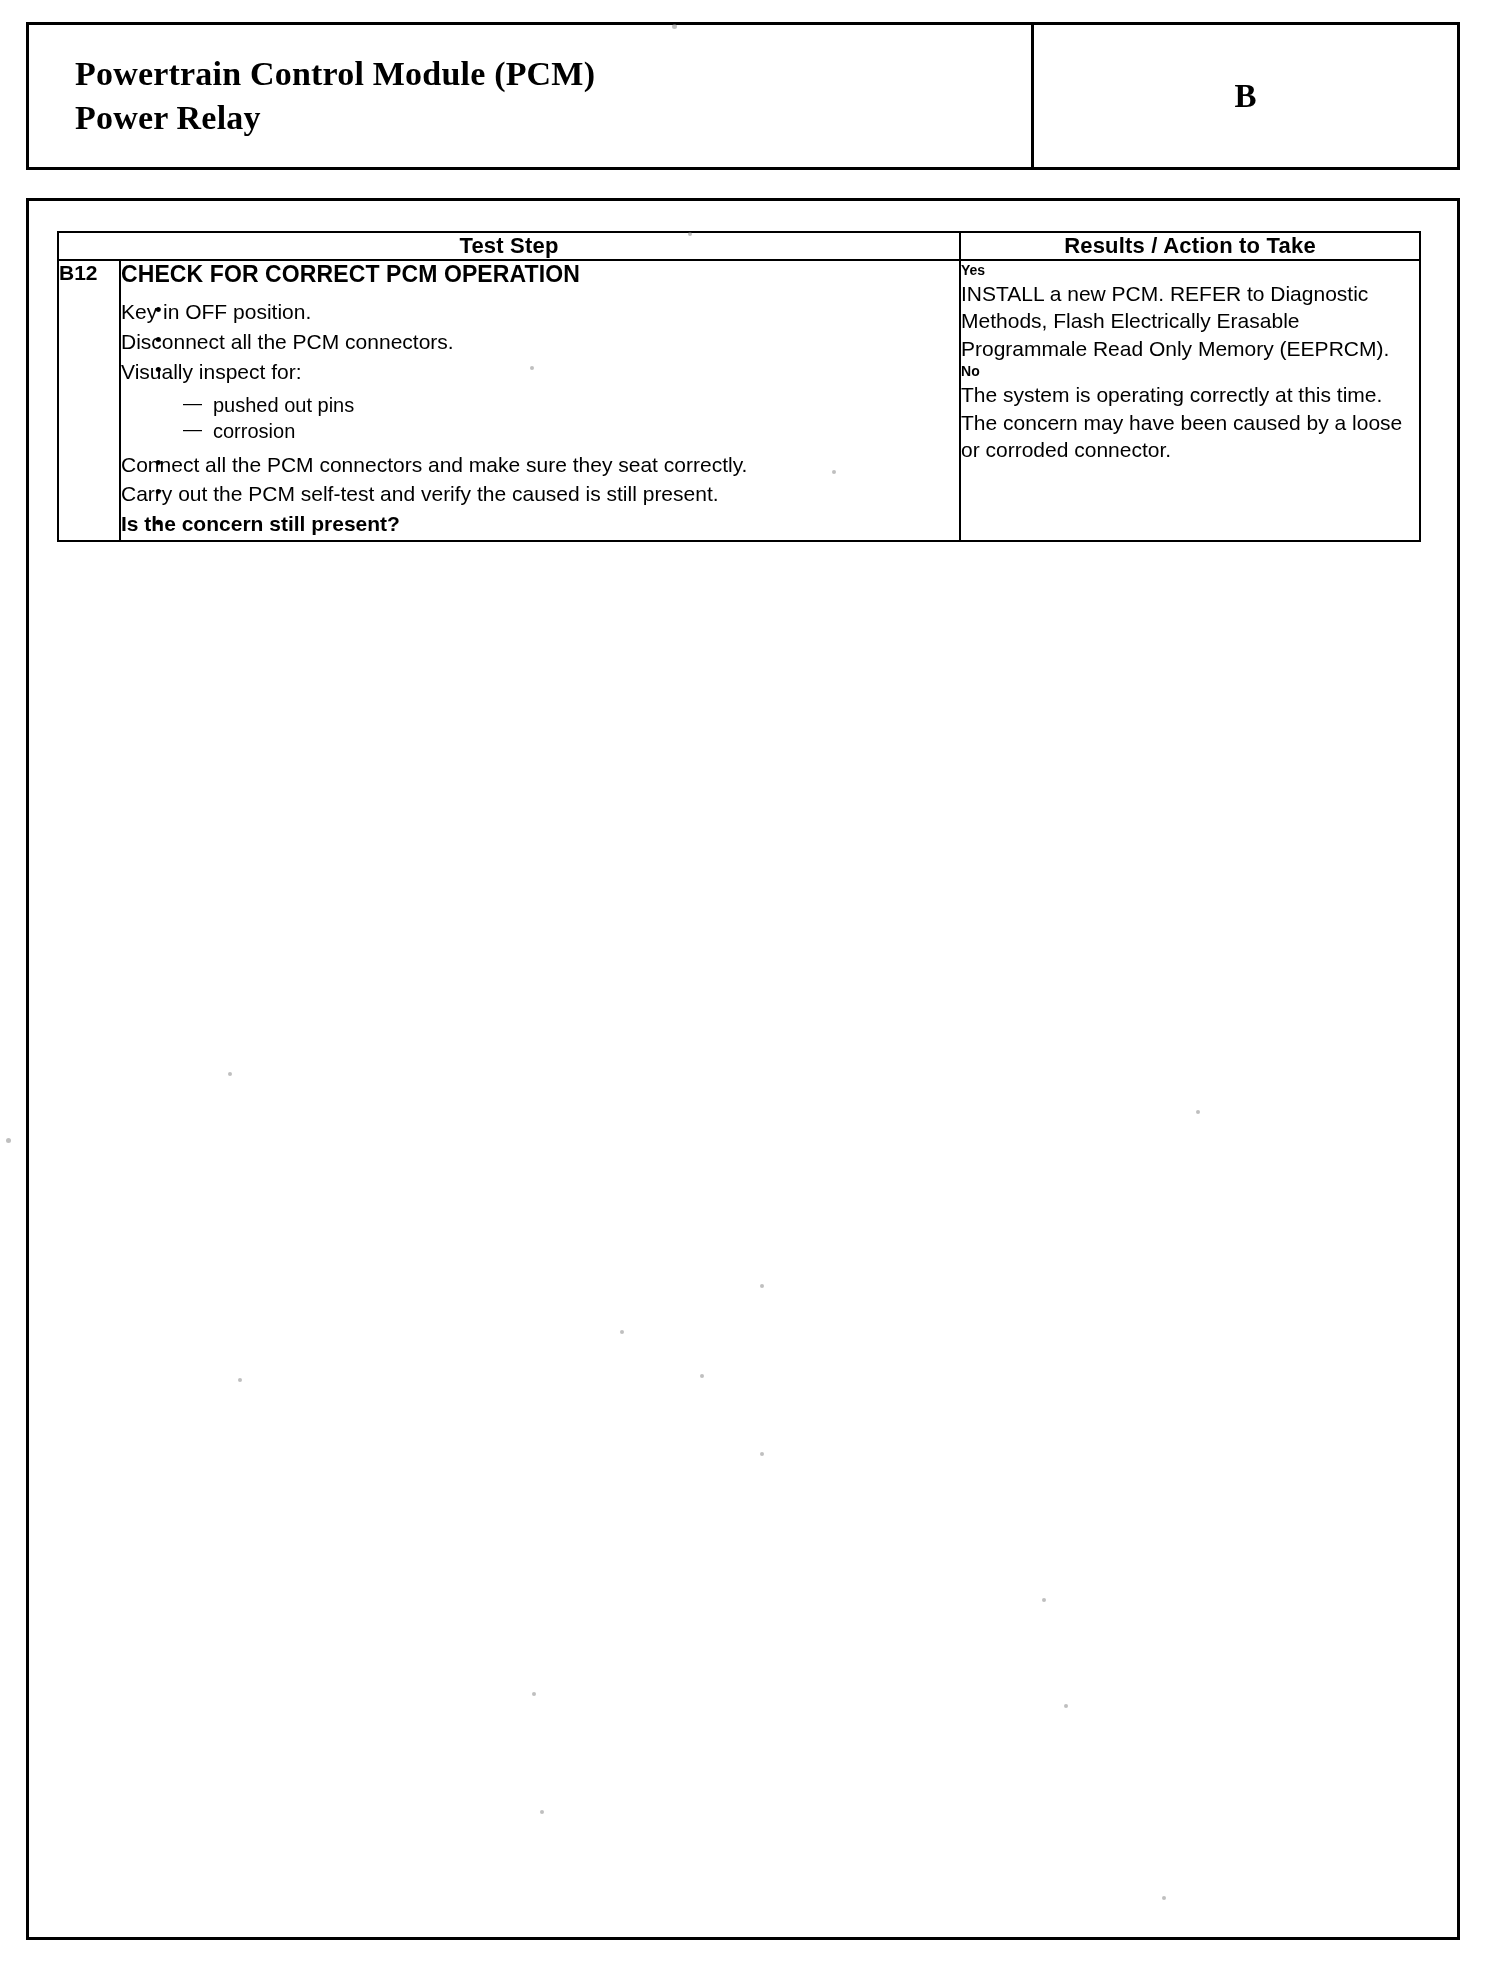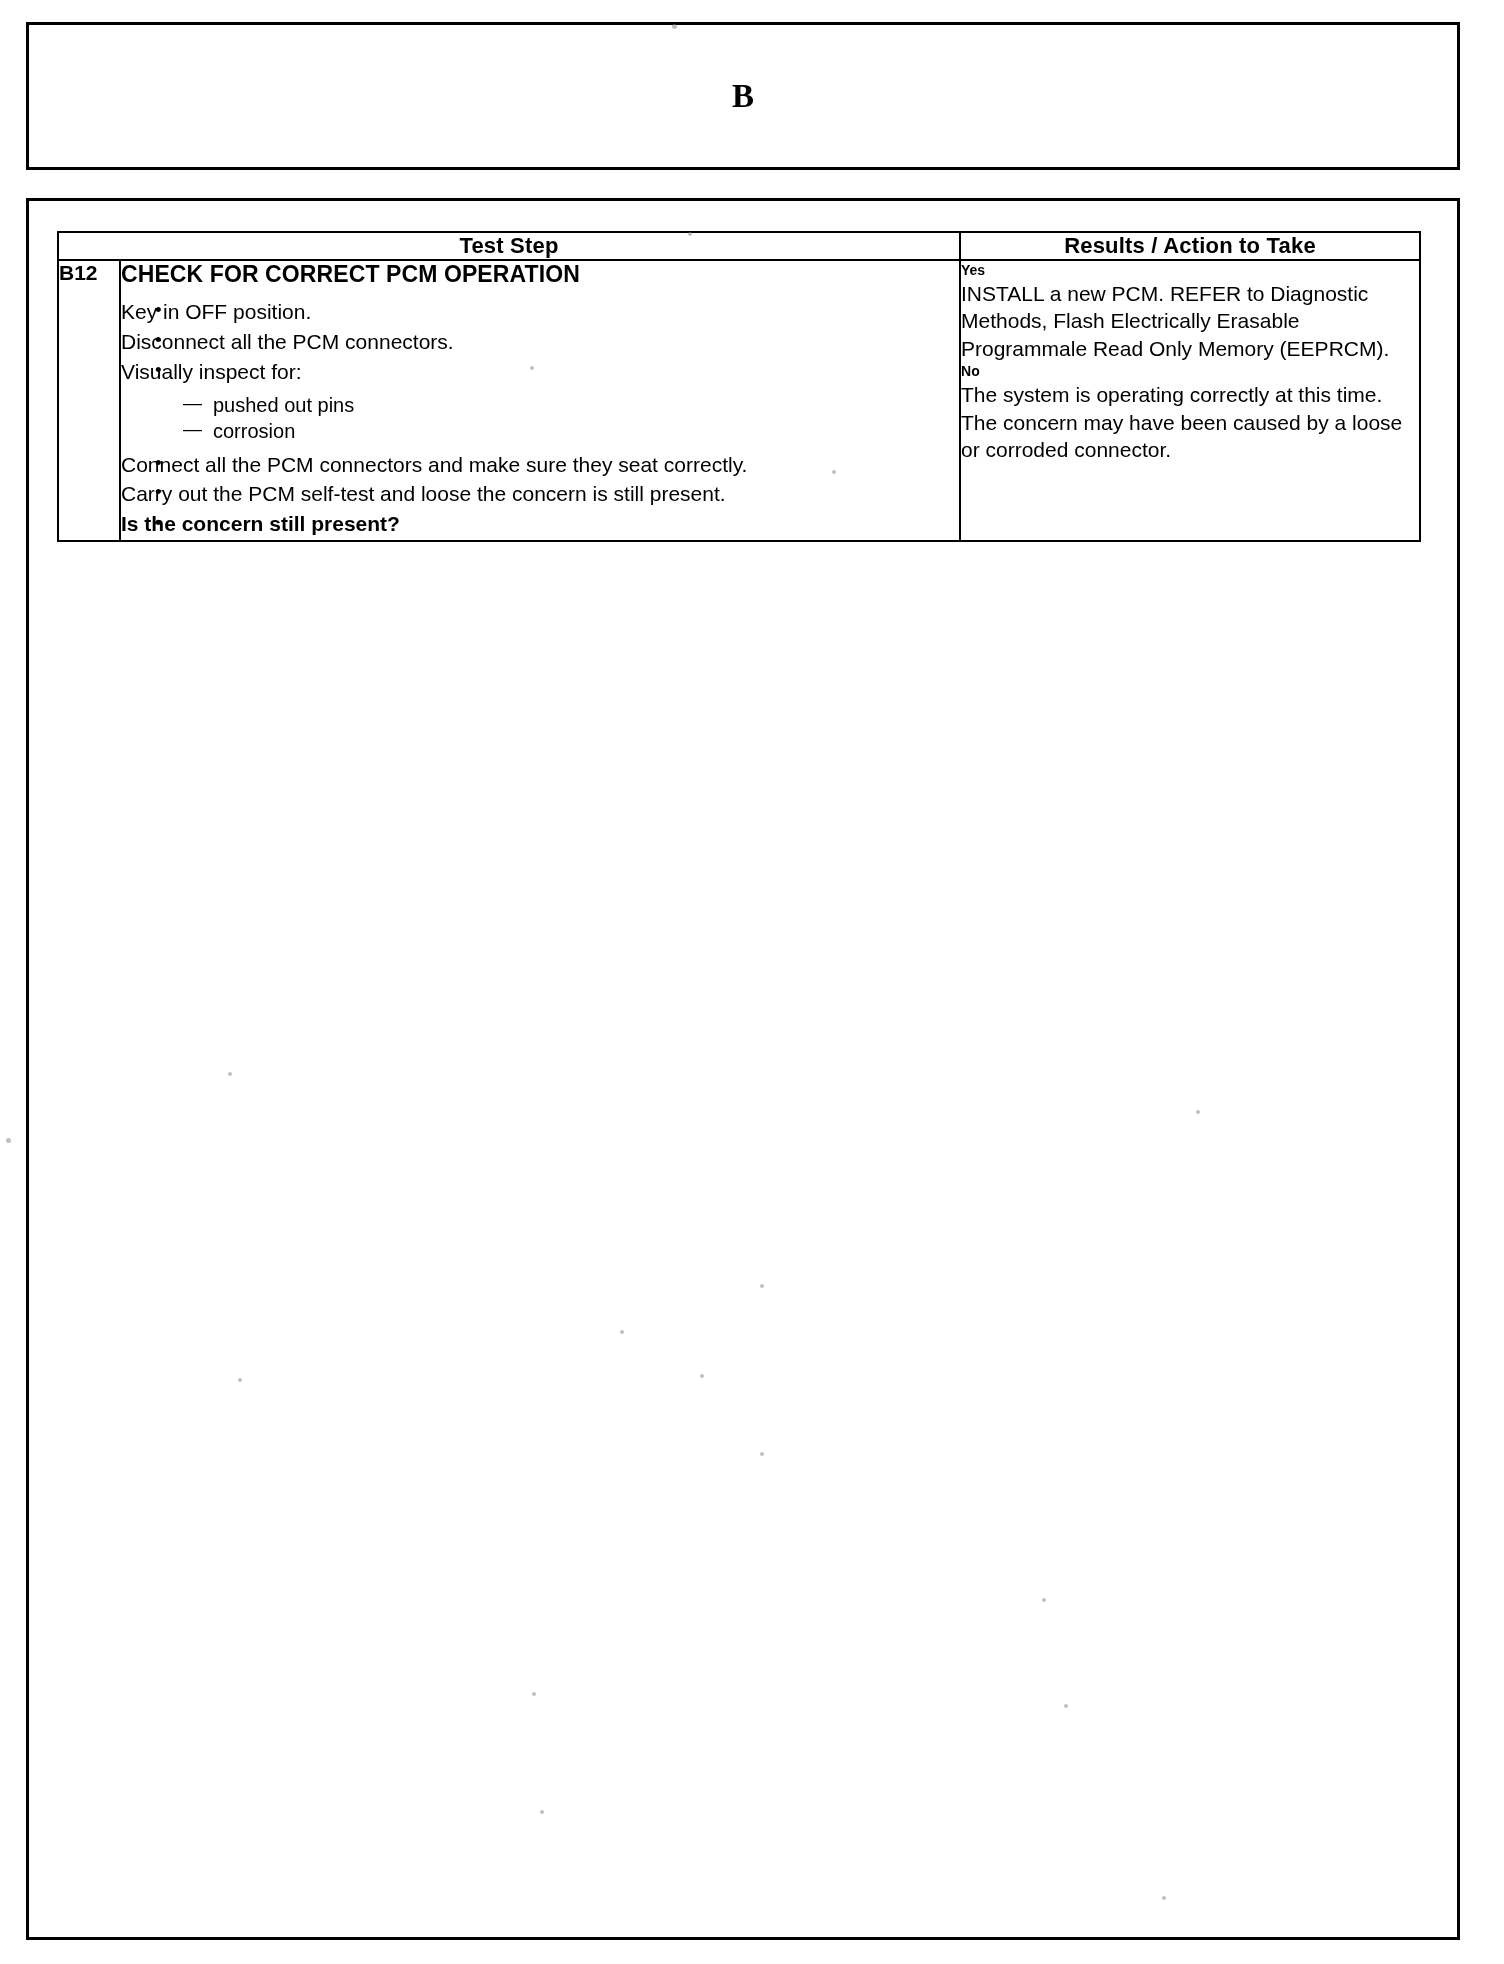--- a/index.html
+++ b/index.html
@@ -177,20 +177,26 @@
     border-radius: 50%;
     opacity: 0.55;
   }
 </style>
 </head>
 <body>
 
 <div class="page">
 
   <div class="header-box">
+    <div class="header-title-cell">
+      <div class="header-title">
+        <div>Powertrain Control Module (PCM)</div>
+        <div>Power Relay</div>
+      </div>
+    </div>
     <div class="header-letter-cell">
       <div class="header-letter">B</div>
     </div>
   </div>
 
   <div class="body-box">
 
     <table class="diag-table">
       <colgroup>
         <col class="col-id">
@@ -212,21 +218,21 @@
               <li>Key in OFF position.</li>
               <li>Disconnect all the PCM connectors.</li>
               <li>Visually inspect for:</li>
             </ul>
             <ul class="dashes">
               <li>pushed out pins</li>
               <li>corrosion</li>
             </ul>
             <ul class="bullets">
               <li>Connect all the PCM connectors and make sure they seat correctly.</li>
-              <li>Carry out the PCM self-test and loose the concern is still present.</li>
+              <li>Carry out the PCM self-test and verify the caused is still present.</li>
               <li class="bold">Is the concern still present?</li>
             </ul>
           </td>
           <td class="result-cell">
             <div>
               <div class="result-label">Yes</div>
               <div class="result-text">INSTALL a new PCM. REFER to Diagnostic Methods, Flash Electrically Erasable Programmale Read Only Memory (EEPRCM).</div>
             </div>
             <div class="result-block-2">
               <div class="result-label">No</div>

